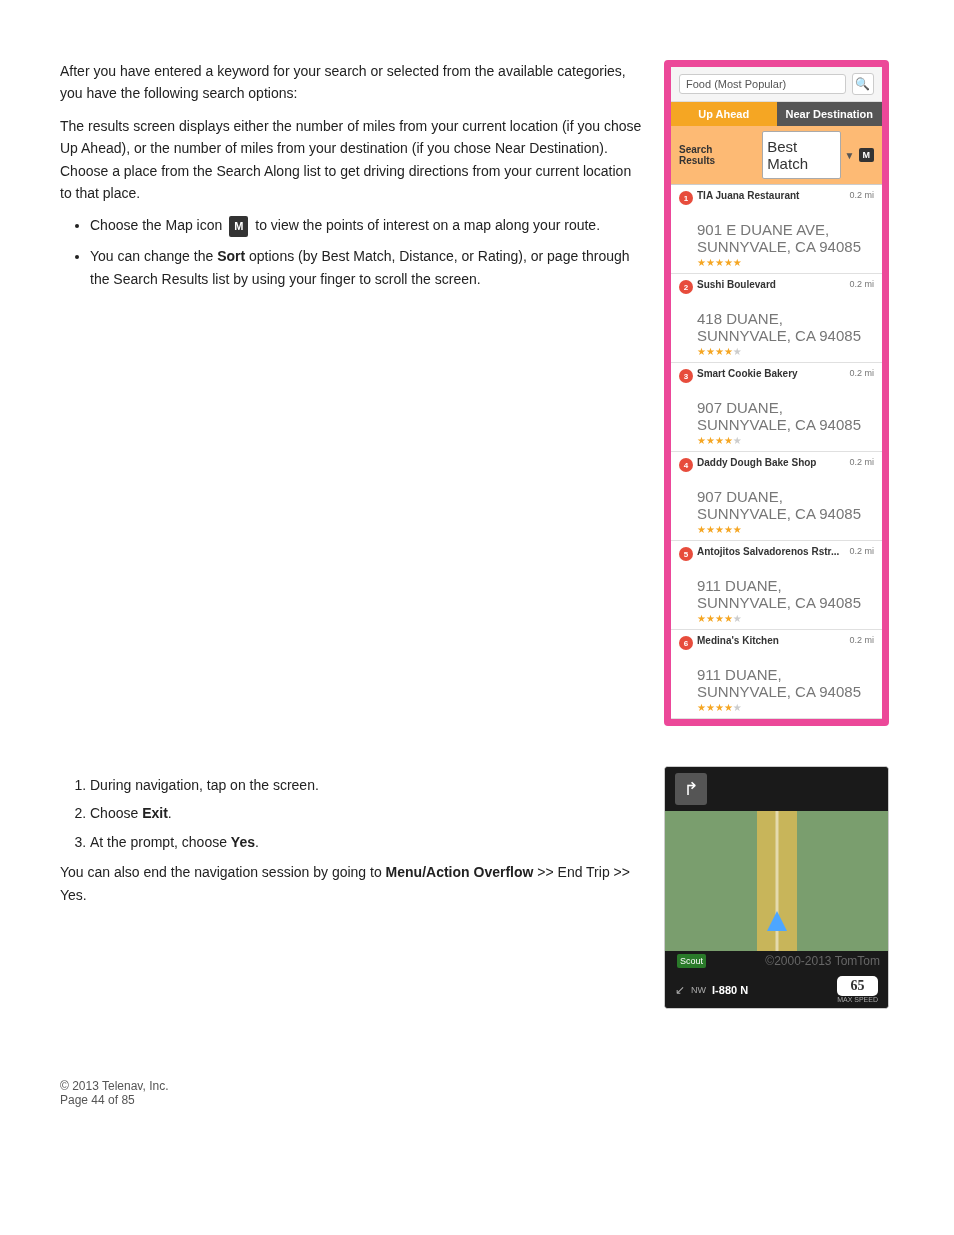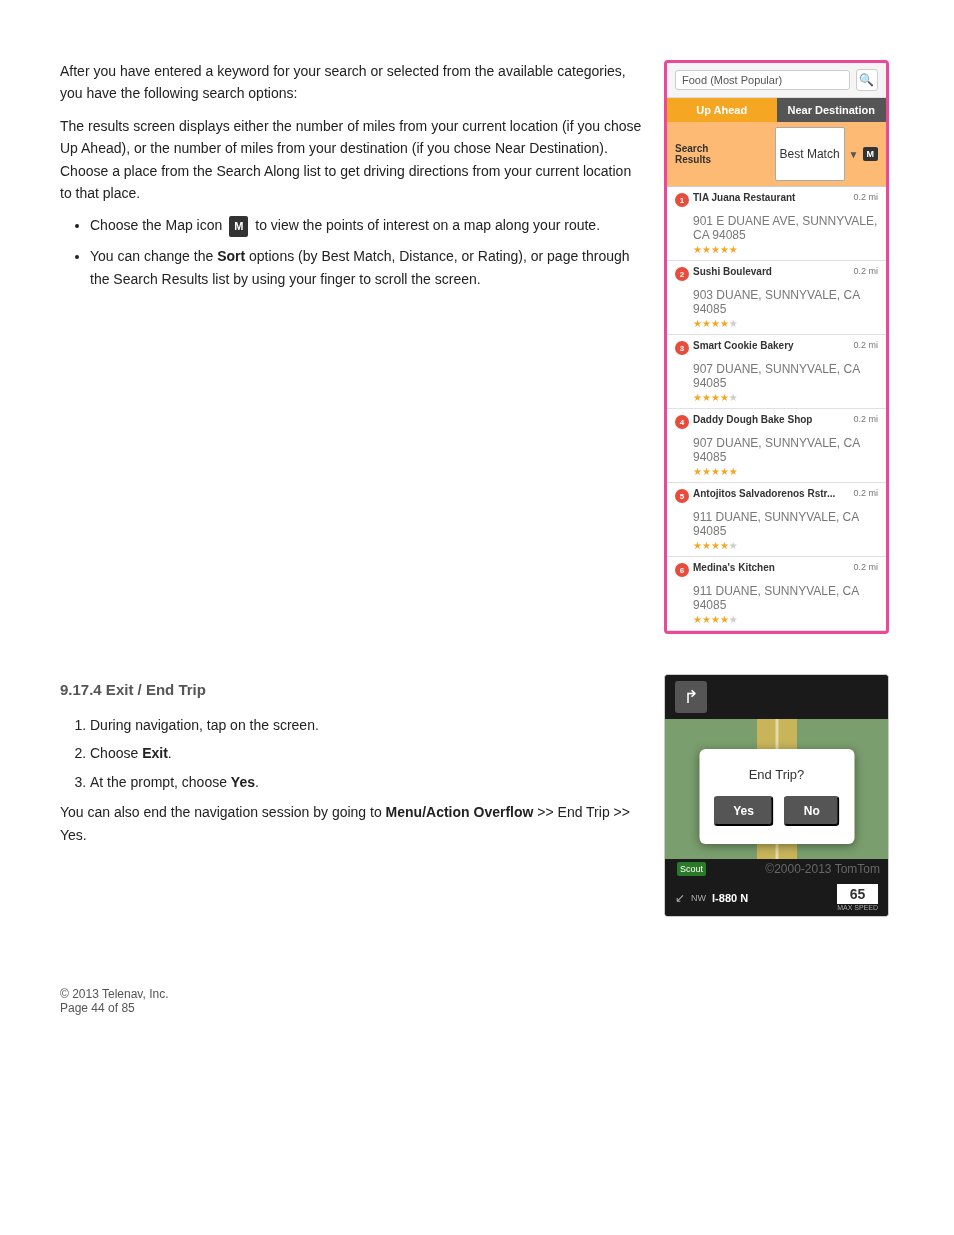--- a/index.html
+++ b/index.html
@@ -53,21 +53,21 @@
       font-weight: bold;
       padding: 2px 5px;
       border-radius: 2px;
       vertical-align: middle;
       margin: 0 3px;
     }
 
     
     .screenshot-search {
       width: 225px;
-      border: 3px solid #ec4899;
+      border: 7px solid #ec4899;
       border-radius: 4px;
       overflow: hidden;
       font-size: 11px;
       background: #f5f5f5;
     }
     .search-top-bar {
       background: #f5f5f5;
       padding: 6px 8px;
       display: flex;
       align-items: center;
@@ -124,22 +124,22 @@
     .results-label {
       font-size: 10px;
       font-weight: bold;
       color: #333;
       flex: 1;
     }
     .sort-dropdown {
       background: #fff;
       border: 1px solid #aaa;
       border-radius: 2px;
-      font-size: 12px;
-      padding: 19px 4px;
+      font-size: 15px;
+      padding: 6px 4px;
       color: #333;
       margin-left: 43px;
     }
     .map-icon-btn {
       background: #333;
       color: #fff;
       font-size: 9px;
       padding: 2px 4px;
       border-radius: 2px;
       font-weight: bold;
@@ -178,23 +178,23 @@
       font-weight: bold;
       color: #333;
       flex: 1;
     }
     .result-dist {
       font-size: 9px;
       color: #777;
       white-space: nowrap;
     }
     .result-addr {
-      font-size: 12px;
+      font-size: 15px;
       color: #777;
-      margin: 7px 0 2px 18px;
+      margin: 16px 0 2px 18px;
     }
     .stars {
       margin-left: 18px;
       color: #f5a623;
       font-size: 10px;
     }
     .star-empty { color: #ccc; }
 
     
     .screenshot-nav {
@@ -327,23 +327,24 @@
       flex: 1;
       color: #fff;
       font-size: 11px;
       font-weight: bold;
     }
     .nav-speed {
       background: #fff;
       color: #333;
       font-size: 14px;
       font-weight: bold;
-      border-radius: 0;
+      border-radius: 5px;
       padding: 2px 6px;
       text-align: center;
+      font-family: Liberation Serif, serif;
     }
     .nav-speed-label {
       font-size: 7px;
       color: #aaa;
       display: block;
       text-align: center;
     }
     .scout-label {
       background: #2a7a2a;
       color: #fff;
@@ -425,21 +426,21 @@
           </div>
           <div class="result-addr">901 E DUANE AVE, SUNNYVALE, CA 94085</div>
           <div class="stars">★★★★★</div>
         </div>
         <div class="result-item">
           <div class="result-row1">
             <div class="result-num r2">2</div>
             <div class="result-name">Sushi Boulevard</div>
             <div class="result-dist">0.2 mi</div>
           </div>
-          <div class="result-addr">903 DUANE, SUNNYVALE, CA 94085</div>
+          <div class="result-addr">418 DUANE, SUNNYVALE, CA 94085</div>
           <div class="stars">★★★★<span class="star-empty">★</span></div>
         </div>
         <div class="result-item">
           <div class="result-row1">
             <div class="result-num r3">3</div>
             <div class="result-name">Smart Cookie Bakery</div>
             <div class="result-dist">0.2 mi</div>
           </div>
           <div class="result-addr">907 DUANE, SUNNYVALE, CA 94085</div>
           <div class="stars">★★★★<span class="star-empty">★</span></div>
@@ -470,21 +471,20 @@
           </div>
           <div class="result-addr">911 DUANE, SUNNYVALE, CA 94085</div>
           <div class="stars">★★★★<span class="star-empty">★</span></div>
         </div>
       </div>
     </div>
   </div>
 
   <div class="content-row second-section">
     <div class="text-col">
-      <div class="section-title">9.17.4 Exit / End Trip</div>
       <ol>
         <li>During navigation, tap on the screen.</li>
         <li>Choose <span class="bold">Exit</span>.</li>
         <li>At the prompt, choose <span class="bold">Yes</span>.</li>
       </ol>
       <p>
         <span>You can also end the navigation session by going to </span><span class="bold">Menu/Action Overflow</span><span> &gt;&gt; End Trip &gt;&gt; Yes.</span>
       </p>
     </div>
     <div class="image-col">
@@ -493,27 +493,20 @@
         <div class="nav-top">
           <div class="nav-arrow">↱</div>
         </div>
 
         <div class="nav-map-area">
           <div class="nav-road">
             <div class="nav-road-line"></div>
           </div>
           <div class="nav-arrow-indicator"></div>
 
-          <div class="end-trip-modal">
-            <div class="end-trip-text">End Trip?</div>
-            <div class="end-trip-buttons">
-              <button class="btn-yes">Yes</button>
-              <button class="btn-no">No</button>
-            </div>
-          </div>
         </div>
 
         <div class="nav-map-footer">
           <span class="scout-label">Scout</span>
           <span class="copyright-map">©2000-2013 TomTom</span>
         </div>
 
         <div class="nav-bottom">
           <span class="nav-direction-icon">↙</span>
           <span style="font-size:9px;color:#aaa;">NW</span>

